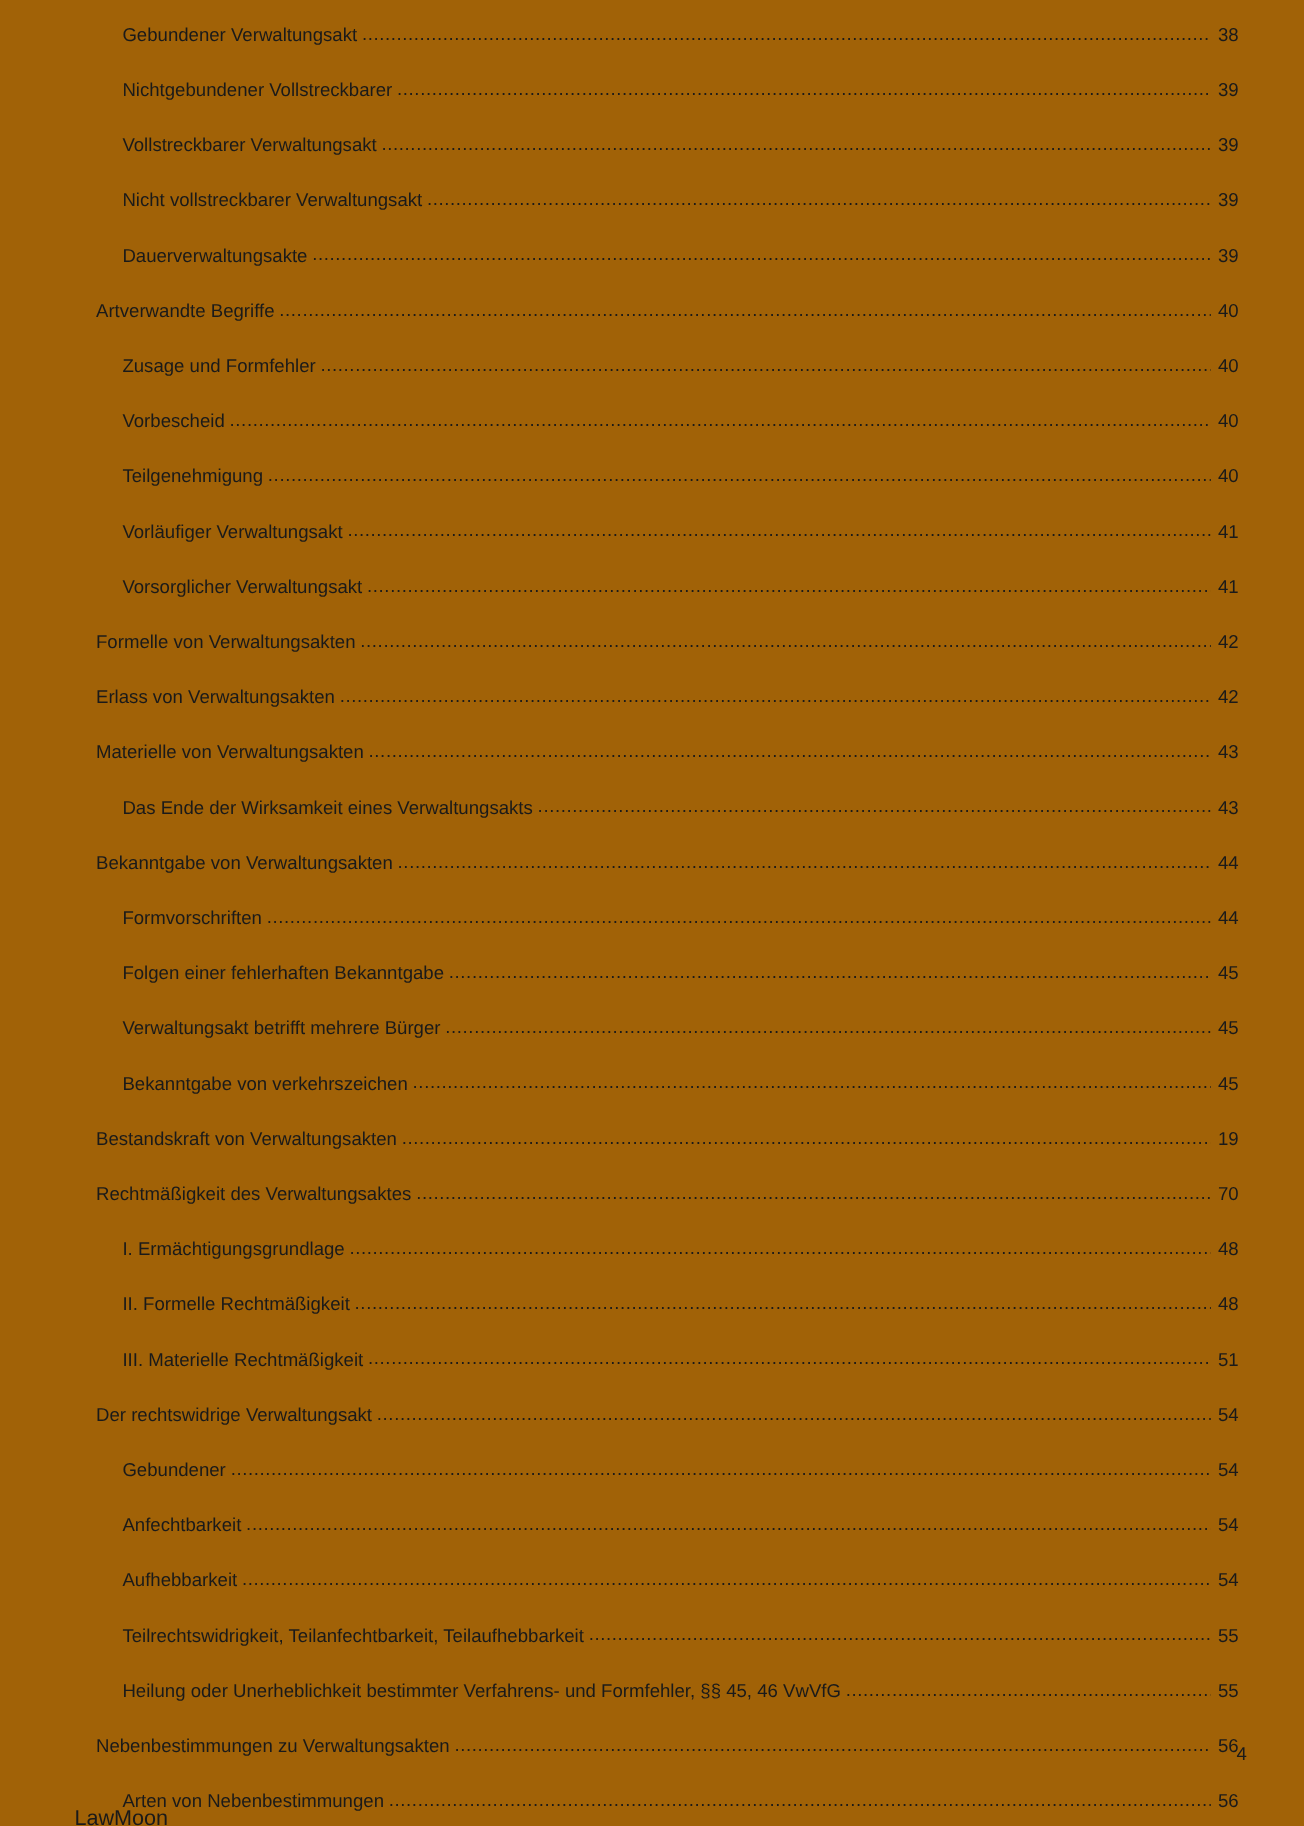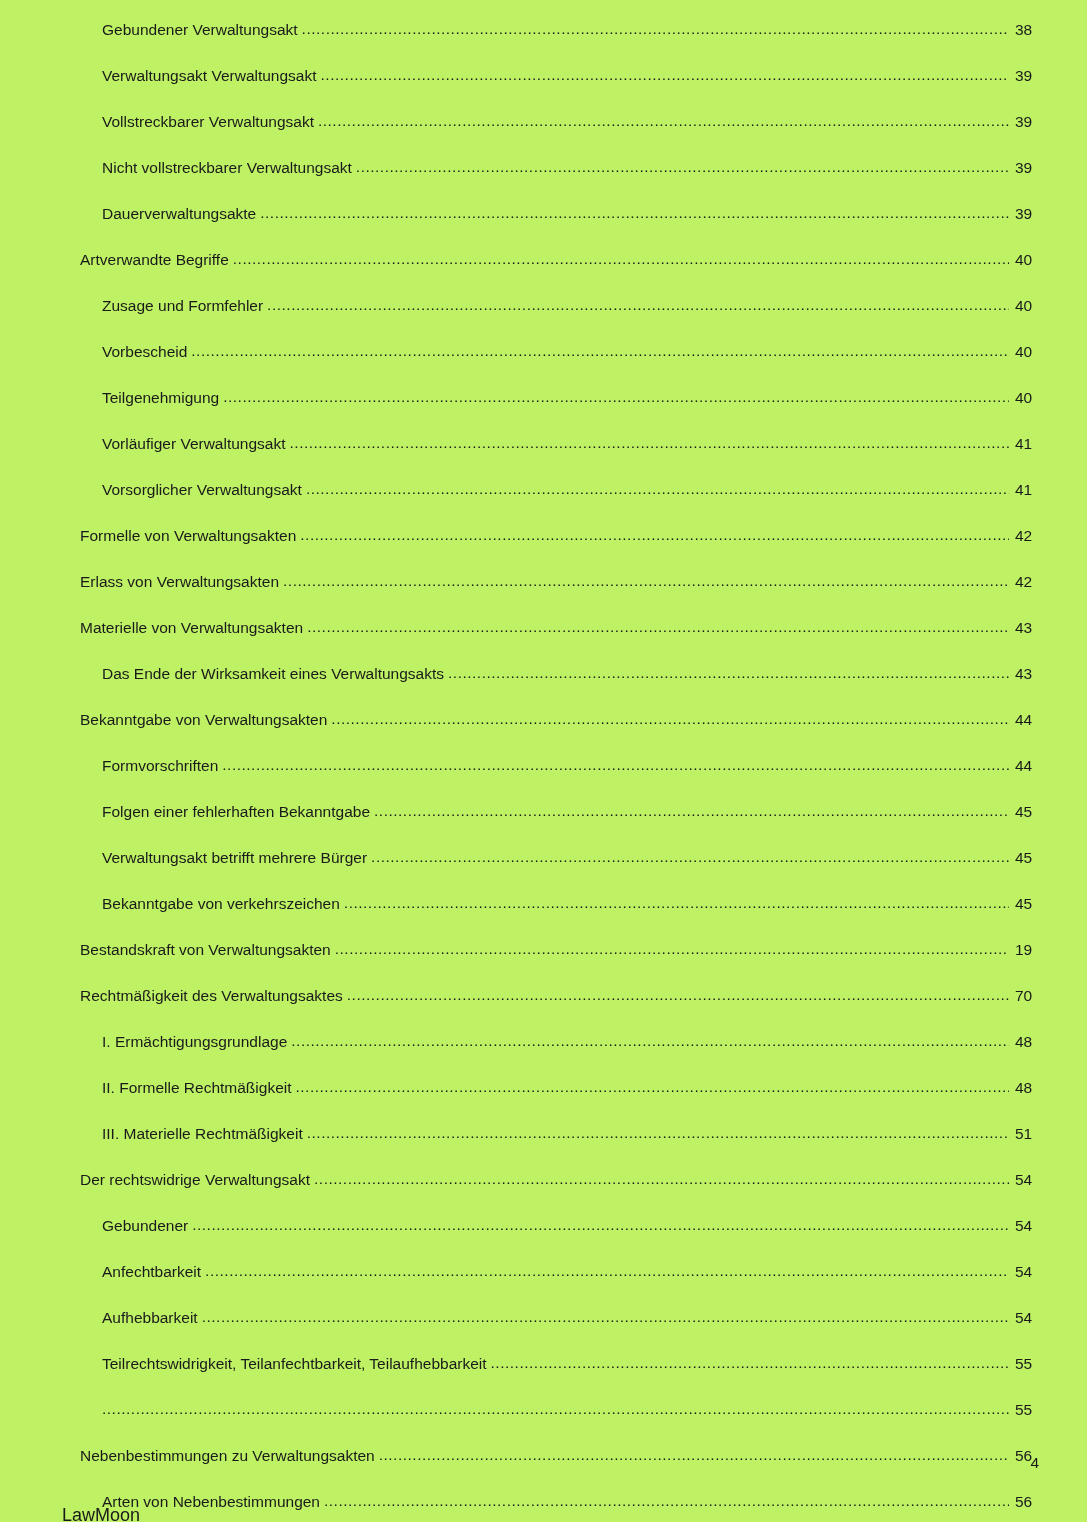--- a/index.html
+++ b/index.html
@@ -8,21 +8,21 @@
     background: #ffffff;
   }
   body {
     font-family: "Liberation Sans", sans-serif;
     color: #000000;
   }
   .page {
     position: relative;
     width: 1087px;
     height: 1522px;
-    background: #bef264;
+    background: #a16207;
     box-sizing: border-box;
     padding: 22px 48px 0 62px;
     overflow: hidden;
   }
   .toc {
     display: block;
   }
   .toc-entry {
     display: flex;
     align-items: baseline;
@@ -81,21 +81,21 @@
 
 <div class="page">
 
   <div class="toc" id="toc-list">
       <div class="toc-entry lvl2">
         <span class="label">Gebundener Verwaltungsakt</span>
         <span class="leader">...............................................................................................................................................................................................................................................................................................................................................................................................................</span>
         <span class="page-num">38</span>
       </div>
       <div class="toc-entry lvl2">
-        <span class="label">Verwaltungsakt Verwaltungsakt</span>
+        <span class="label">Nichtgebundener Vollstreckbarer</span>
         <span class="leader">...............................................................................................................................................................................................................................................................................................................................................................................................................</span>
         <span class="page-num">39</span>
       </div>
       <div class="toc-entry lvl2">
         <span class="label">Vollstreckbarer Verwaltungsakt</span>
         <span class="leader">...............................................................................................................................................................................................................................................................................................................................................................................................................</span>
         <span class="page-num">39</span>
       </div>
       <div class="toc-entry lvl2">
         <span class="label">Nicht vollstreckbarer Verwaltungsakt</span>
@@ -226,20 +226,21 @@
         <span class="label">Aufhebbarkeit</span>
         <span class="leader">...............................................................................................................................................................................................................................................................................................................................................................................................................</span>
         <span class="page-num">54</span>
       </div>
       <div class="toc-entry lvl2">
         <span class="label">Teilrechtswidrigkeit, Teilanfechtbarkeit, Teilaufhebbarkeit</span>
         <span class="leader">...............................................................................................................................................................................................................................................................................................................................................................................................................</span>
         <span class="page-num">55</span>
       </div>
       <div class="toc-entry lvl2">
+        <span class="label">Heilung oder Unerheblichkeit bestimmter Verfahrens- und Formfehler, §§ 45, 46 VwVfG</span>
         <span class="leader">...............................................................................................................................................................................................................................................................................................................................................................................................................</span>
         <span class="page-num">55</span>
       </div>
       <div class="toc-entry lvl1">
         <span class="label">Nebenbestimmungen zu Verwaltungsakten</span>
         <span class="leader">...............................................................................................................................................................................................................................................................................................................................................................................................................</span>
         <span class="page-num">56</span>
       </div>
       <div class="toc-entry lvl2">
         <span class="label">Arten von Nebenbestimmungen</span>

